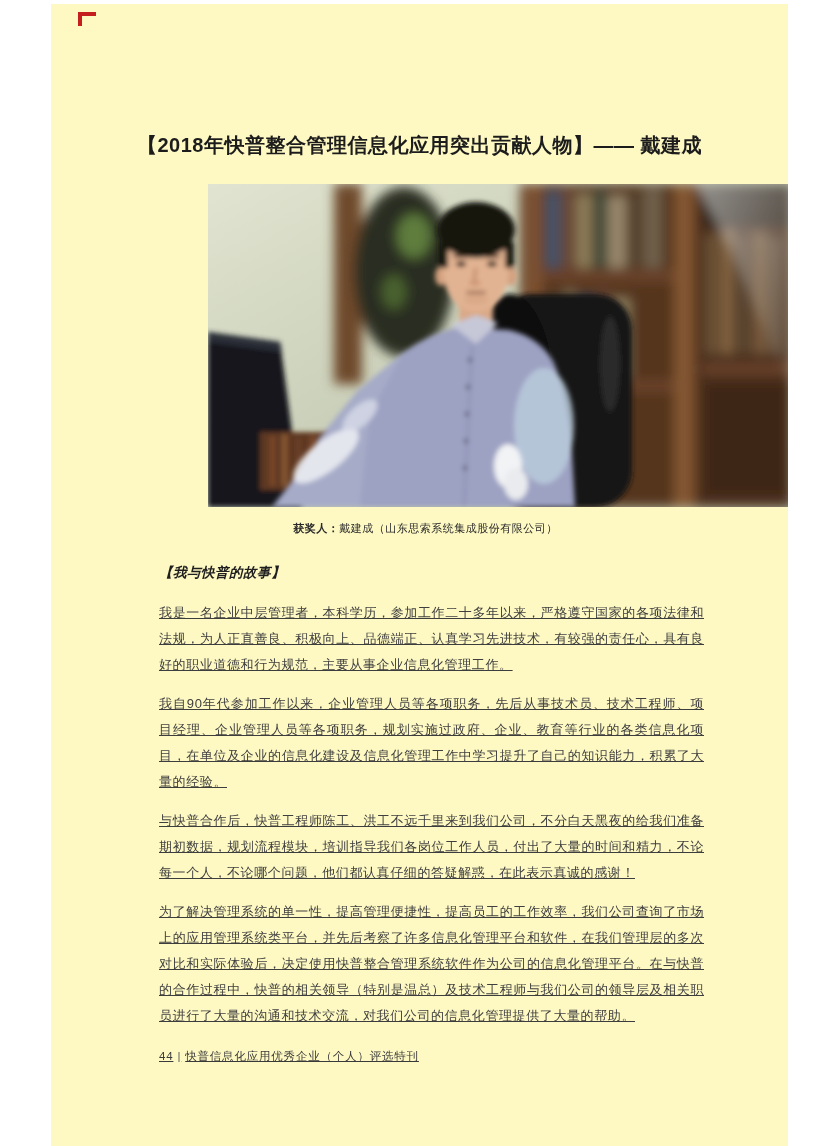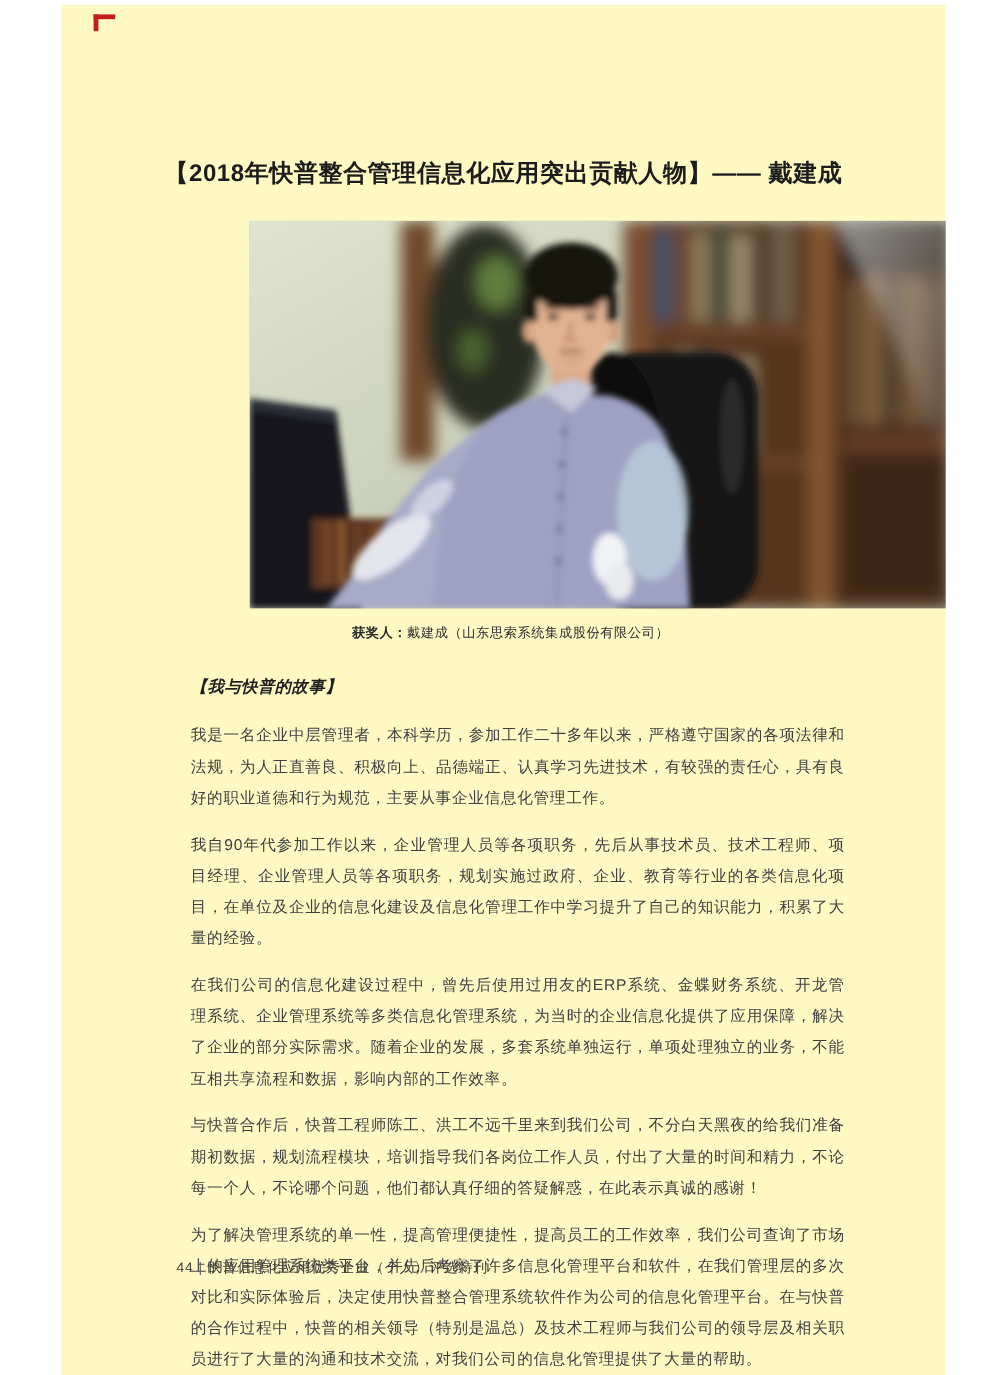--- a/index.html
+++ b/index.html
@@ -26,29 +26,29 @@
   .caption {
     margin-top:14px; text-align:center; font-size:11px; line-height:14px;
     color:#2a2a2a; letter-spacing:0.5px;padding-left:12px;
   }
   .caption .caption-label { font-weight:bold; }
   .section-header {
     margin:31px 0 0 108px; font-size:13.5px; line-height:14px;
     font-weight:bold; color:#1f1f1f; letter-spacing:0.5px;font-style:italic;
   }
   .article {
-    margin:20px 84px 0 108px; text-align:justify;
+    margin:20px 84px 0 108px; text-align:justify;text-decoration:underline;
   }
   .article p {
     font-size:13px; line-height:26px; letter-spacing:0.6px;
     color:#3f3f3f; margin:0 0 13px 0;
   }
   .footer {
-    position:absolute; left:96px; top:1045px;
-    font-size:11.5px; color:#3a3a3a; letter-spacing:0.8px;
+    position:absolute; left:108px; top:1045px;
+    font-size:11.5px; color:#3a3a3a; letter-spacing:0.8px;text-decoration:underline;
   }
   .footer .sep { margin:0 4px; color:#5a5a5a; }
 </style>
 </head>
 <body>
 
 <div class="page">
 
   <div class="corner-mark"></div>
 
@@ -175,20 +175,19 @@
     </svg>
   </div>
 
   <p class="caption"><span class="caption-label">获奖人：</span><span>戴建成（山东思索系统集成股份有限公司）</span></p>
 
   <h2 class="section-header">【我与快普的故事】</h2>
 
   <div class="article">
     <p>我是一名企业中层管理者，本科学历，参加工作二十多年以来，严格遵守国家的各项法律和法规，为人正直善良、积极向上、品德端正、认真学习先进技术，有较强的责任心，具有良好的职业道德和行为规范，主要从事企业信息化管理工作。</p>
     <p>我自90年代参加工作以来，企业管理人员等各项职务，先后从事技术员、技术工程师、项目经理、企业管理人员等各项职务，规划实施过政府、企业、教育等行业的各类信息化项目，在单位及企业的信息化建设及信息化管理工作中学习提升了自己的知识能力，积累了大量的经验。</p>
-    <p>在我们公司的信息化建设过程中，曾先后使用过用友的ERP系统、金蝶财务系统、开龙管理系统、企业管理系统等多类信息化管理系统，为当时的企业信息化提供了应用保障，解决了企业的部分实际需求。随着企业的发展，多套系统单独运行，单项处理独立的业务，不能互相共享流程和数据，影响内部的工作效率。</p>
     <p>与快普合作后，快普工程师陈工、洪工不远千里来到我们公司，不分白天黑夜的给我们准备期初数据，规划流程模块，培训指导我们各岗位工作人员，付出了大量的时间和精力，不论每一个人，不论哪个问题，他们都认真仔细的答疑解惑，在此表示真诚的感谢！</p>
     <p>为了解决管理系统的单一性，提高管理便捷性，提高员工的工作效率，我们公司查询了市场上的应用管理系统类平台，并先后考察了许多信息化管理平台和软件，在我们管理层的多次对比和实际体验后，决定使用快普整合管理系统软件作为公司的信息化管理平台。在与快普的合作过程中，快普的相关领导（特别是温总）及技术工程师与我们公司的领导层及相关职员进行了大量的沟通和技术交流，对我们公司的信息化管理提供了大量的帮助。</p>
   </div>
 
   <div class="footer"><span>44</span><span class="sep">|</span><span>快普信息化应用优秀企业（个人）评选特刊</span></div>
 
 </div>
 
 </body></html>

